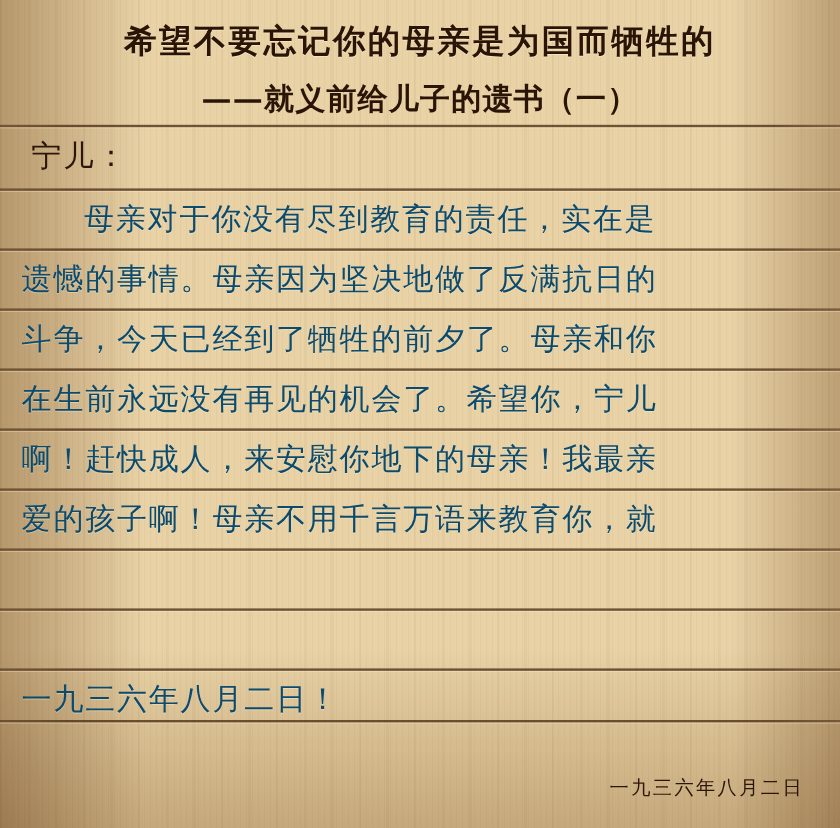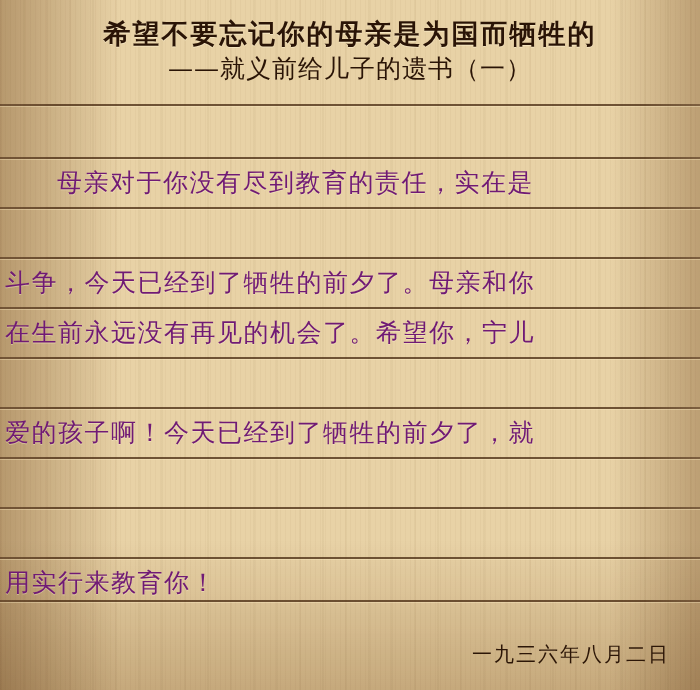--- a/index.html
+++ b/index.html
@@ -111,57 +111,57 @@
   .title-main {
     font-size: 27px;
     letter-spacing: 2px;
     color: #2a1406;
     font-weight: 700;
     font-family: "DejaVu Serif", "Liberation Serif", serif;
     text-shadow: 0 1px 0 rgba(255,245,215,0.5);
     white-space: nowrap;
   }
   .title-sub {
-    margin-top: 0;
+    margin-top: 14px;
     font-size: 25px;
     letter-spacing: 1px;
     color: #2a1406;
-    font-weight: 400;
+    font-weight: 700;
     white-space: nowrap;
   }
 
   .salutation {
     position: absolute;
     left: 26px;
     top: 113px;
     font-size: 25px;
     color: #2c1607;
     letter-spacing: 2px;
     z-index: 4;
   }
 
   .body-line {
     position: absolute;
-    left: 5px;
+    left: 18px;
     right: 18px;
     font-size: 25px;
     line-height: 30px;
-    color: #701a75;
+    color: #0c4a6e;
     letter-spacing: 1.5px;
     white-space: nowrap;
     z-index: 4;
     text-shadow: 0 1px 0 rgba(255,245,215,0.35);
   }
   .body-line.indent { text-indent: 52px; }
 
   .date {
     position: absolute;
     right: 30px;
     bottom: 22px;
-    font-size: 20px;
+    font-size: 16px;
     color: #2c1607;
     letter-spacing: 2px;
     z-index: 4;
   }
 </style>
 </head>
 <body>
 
 <div class="page">
   <div class="stain-a"></div>
@@ -181,22 +181,25 @@
     <div class="rule" style="top:457px"></div>
     <div class="rule" style="top:507px"></div>
     <div class="rule" style="top:557px"></div>
     <div class="rule" style="top:600px"></div>
 
     <div class="title-wrap">
       <div class="title-main">希望不要忘记你的母亲是为国而牺牲的</div>
       <div class="title-sub">——就义前给儿子的遗书（一）</div>
     </div>
 
+    <div class="salutation">宁儿：</div>
 
     <div class="body-line indent" style="top:168px">母亲对于你没有尽到教育的责任，实在是</div>
+    <div class="body-line" style="top:218px">遗憾的事情。母亲因为坚决地做了反满抗日的</div>
     <div class="body-line" style="top:318px">在生前永远没有再见的机会了。希望你，宁儿</div>
     <div class="body-line" style="top:268px">斗争，今天已经到了牺牲的前夕了。母亲和你</div>
-    <div class="body-line" style="top:418px">爱的孩子啊！今天已经到了牺牲的前夕了，就</div>
-    <div class="body-line" style="top:568px">用实行来教育你！</div>
+    <div class="body-line" style="top:368px">啊！赶快成人，来安慰你地下的母亲！我最亲</div>
+    <div class="body-line" style="top:418px">爱的孩子啊！母亲不用千言万语来教育你，就</div>
+    <div class="body-line" style="top:568px">一九三六年八月二日！</div>
 
     <div class="date">一九三六年八月二日</div>
   </div>
 </div>
 
 </body></html>

